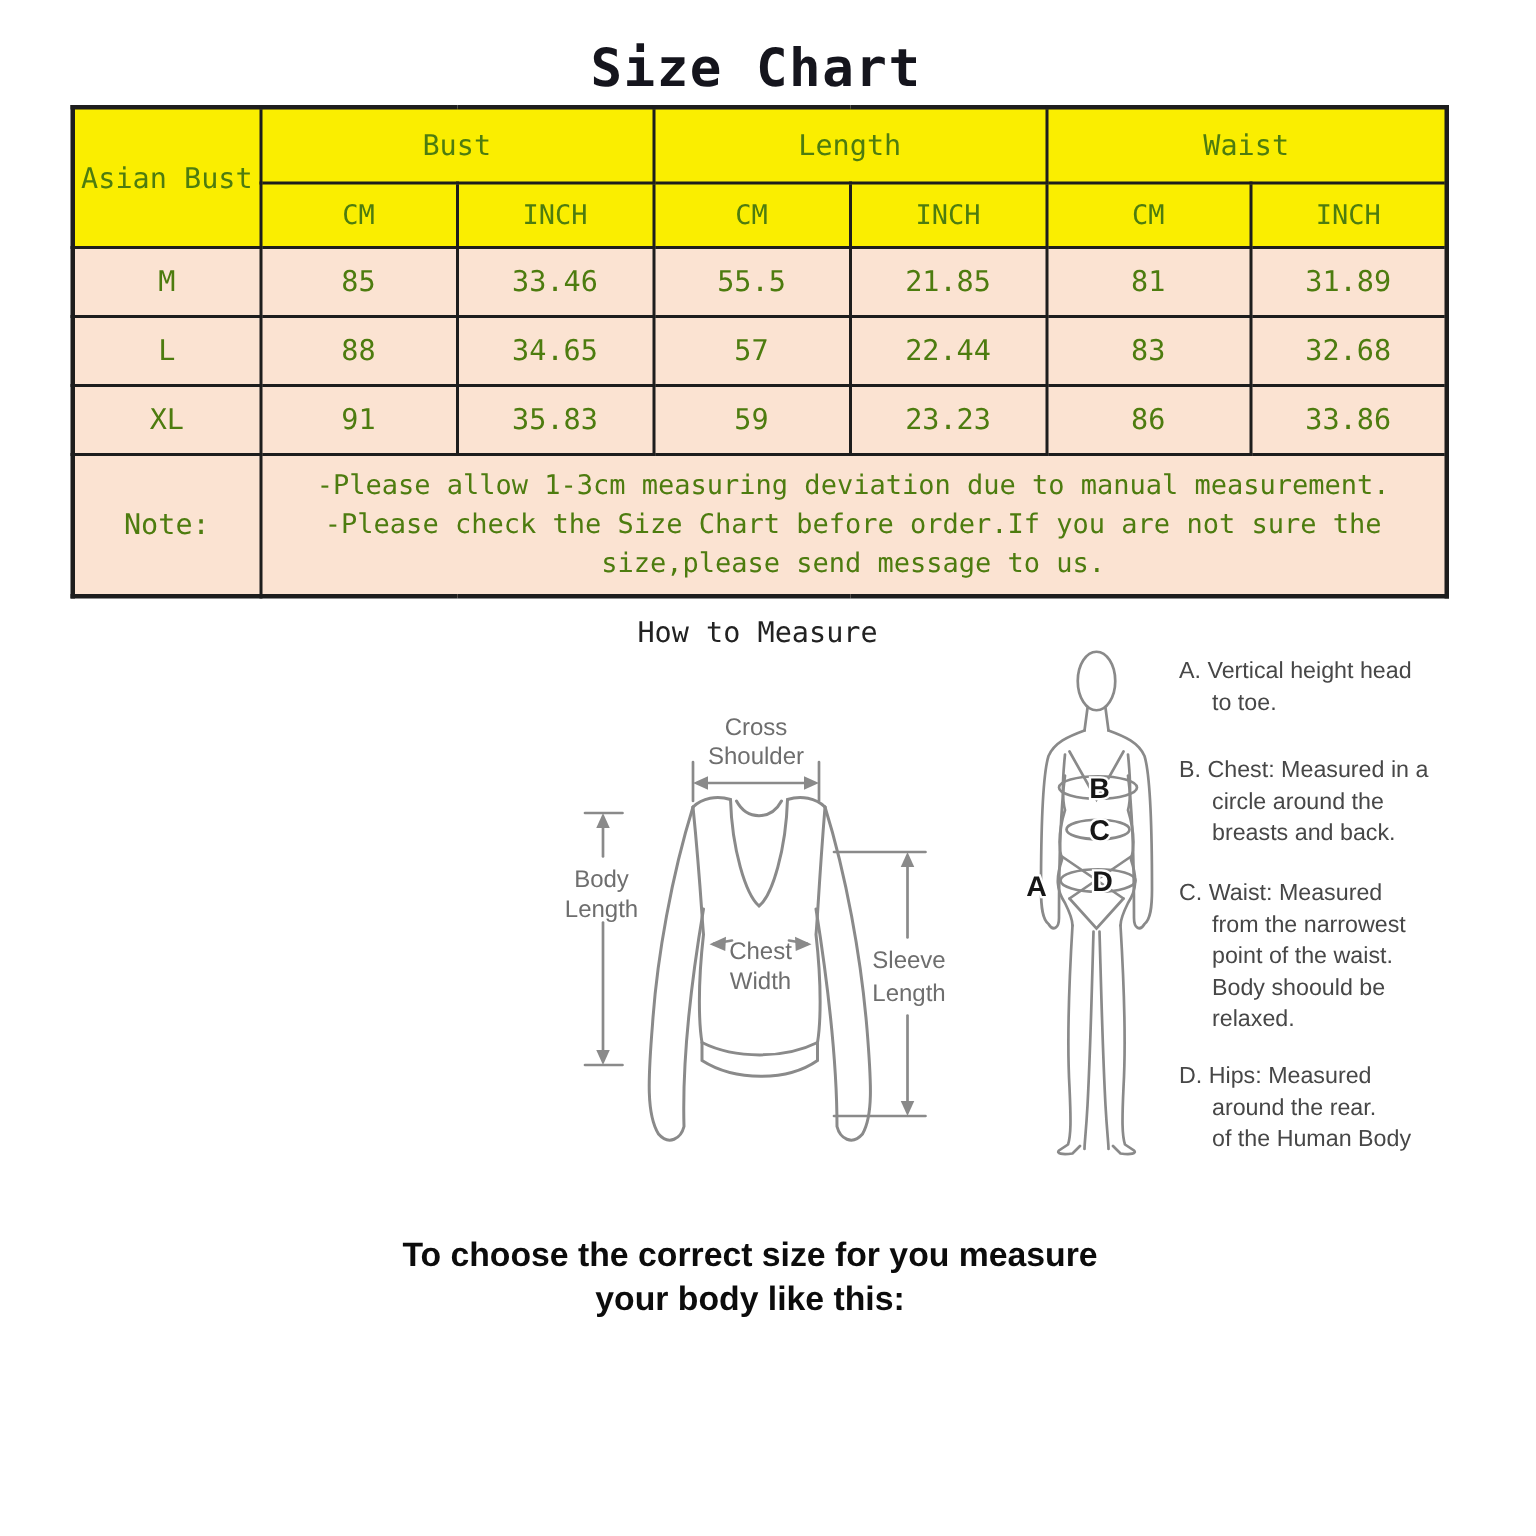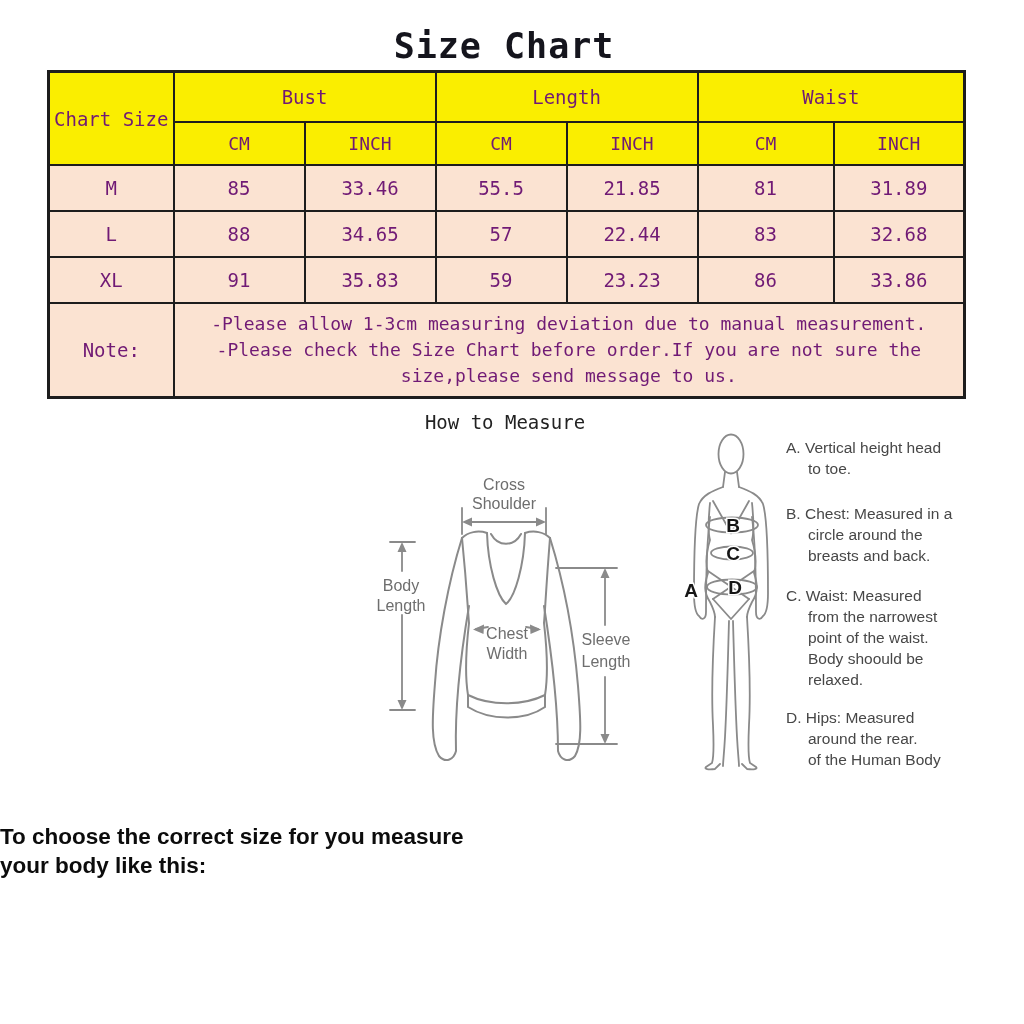--- a/index.html
+++ b/index.html
@@ -4,21 +4,21 @@
 <style>
   html,body{margin:0;padding:0;background:#ffffff;}
   .canvas{position:relative;width:976px;height:1024px;background:#ffffff;overflow:hidden;
           font-family:"DejaVu Sans Mono",monospace;color:#161616;}
   .title{position:absolute;top:26px;left:0;width:1008px;margin:0;text-align:center;
          font-size:35px;font-weight:bold;letter-spacing:1px;color:#15151d;}
   
   .size-table{position:absolute;left:47px;top:70px;width:916px;border-collapse:collapse;
               table-layout:fixed;border:3px solid #1d1d1d;}
   .size-table td{border:2px solid #1d1d1d;text-align:center;vertical-align:middle;
-                 font-size:19px;padding:0;color:#701a75;}
+                 font-size:19px;padding:0;color:#4d7c0f;}
   tr.group-row td{height:48px;background:#faee00;}
   tr.units-row td{height:41px;background:#faee00;font-size:18px;}
   td.corner{background:#faee00;font-size:19px;}
   tr.data-row td{height:44px;background:#fbe3d2;}
   tr.note-row td{background:#fbe3d2;}
   td.note-cell{padding:7px 8px;font-size:18px;line-height:26px;}
   
   .how-heading{position:absolute;left:360px;top:411px;width:290px;text-align:center;
                font-size:19px;color:#222222;}
   svg{position:absolute;}
@@ -28,21 +28,21 @@
   .thin path, .thin ellipse{fill:none;stroke:#8a8a8a;stroke-width:1.8;stroke-linecap:round;}
   .ah{fill:#8a8a8a;stroke:none;}
   .dlabel{font-family:"Liberation Sans",sans-serif;font-size:16px;fill:#6e6e6e;text-anchor:middle;}
   .letter{font-family:"Liberation Sans",sans-serif;font-size:19px;font-weight:bold;fill:#161616;
           text-anchor:middle;stroke:#ffffff;stroke-width:3px;paint-order:stroke;}
   .annotations{position:absolute;left:786px;top:425px;width:220px;
                font-family:"Liberation Sans",sans-serif;font-size:15.5px;color:#474747;}
   .ann{position:absolute;left:0;width:100%;line-height:21px;}
   .ann .li{padding-left:22px;}
   
-  .footer{position:absolute;left:0;top:822px;width:1000px;
+  .footer{position:absolute;left:0;top:822px;width:1000px;text-align:center;
           font-family:"Liberation Sans",sans-serif;font-weight:bold;font-size:22.5px;
           color:#0c0c0c;line-height:29px;}
 </style>
 </head>
 <body>
 
 <div class="canvas">
 
   <h1 class="title">Size Chart</h1>
 
@@ -51,21 +51,21 @@
       <col style="width:125px">
         <col style="width:131px">
         <col style="width:131px">
       <col style="width:131px">
         <col style="width:131px">
         <col style="width:136px">
       <col style="width:131px">
     </colgroup>
     <tbody>
       <tr class="group-row">
-        <td rowspan="2" class="corner">Chart Size</td>
+        <td rowspan="2" class="corner">Asian Bust</td>
         <td colspan="2">Bust</td>
         <td colspan="2">Length</td>
         <td colspan="2">Waist</td>
       </tr>
       <tr class="units-row">
         <td>CM</td>
         <td>INCH</td>
         <td>CM</td>
         <td>INCH</td>
         <td>CM</td>

